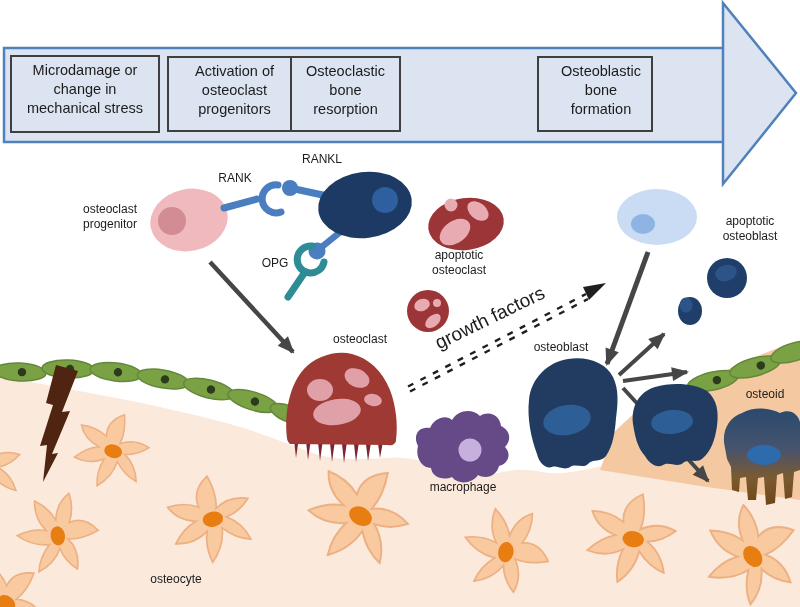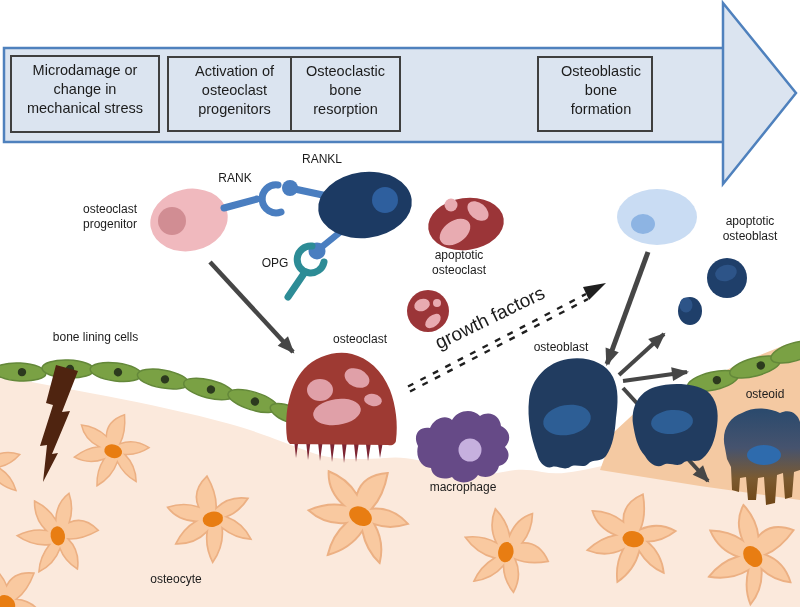--- a/index.html
+++ b/index.html
@@ -245,21 +245,20 @@
   <div class="stage-box sb2">Activation of
 osteoclast
 progenitors</div>
   <div class="stage-box sb3">Osteoclastic
 bone
 resorption</div>
   <div class="stage-box sb5">Osteoblastic
 bone
 formation</div>
 
-  <div class="lbl lbl-bone-lining">bone lining cells</div>
   <div class="lbl lbl-oc-prog">osteoclast
 progenitor</div>
   <div class="lbl lbl-rank">RANK</div>
   <div class="lbl lbl-rankl">RANKL</div>
   <div class="lbl lbl-opg">OPG</div>
   <div class="lbl lbl-apop-oc">apoptotic
 osteoclast</div>
   <div class="lbl lbl-oc">osteoclast</div>
   <div class="lbl lbl-gf">growth factors</div>
   <div class="lbl lbl-apop-ob">apoptotic

